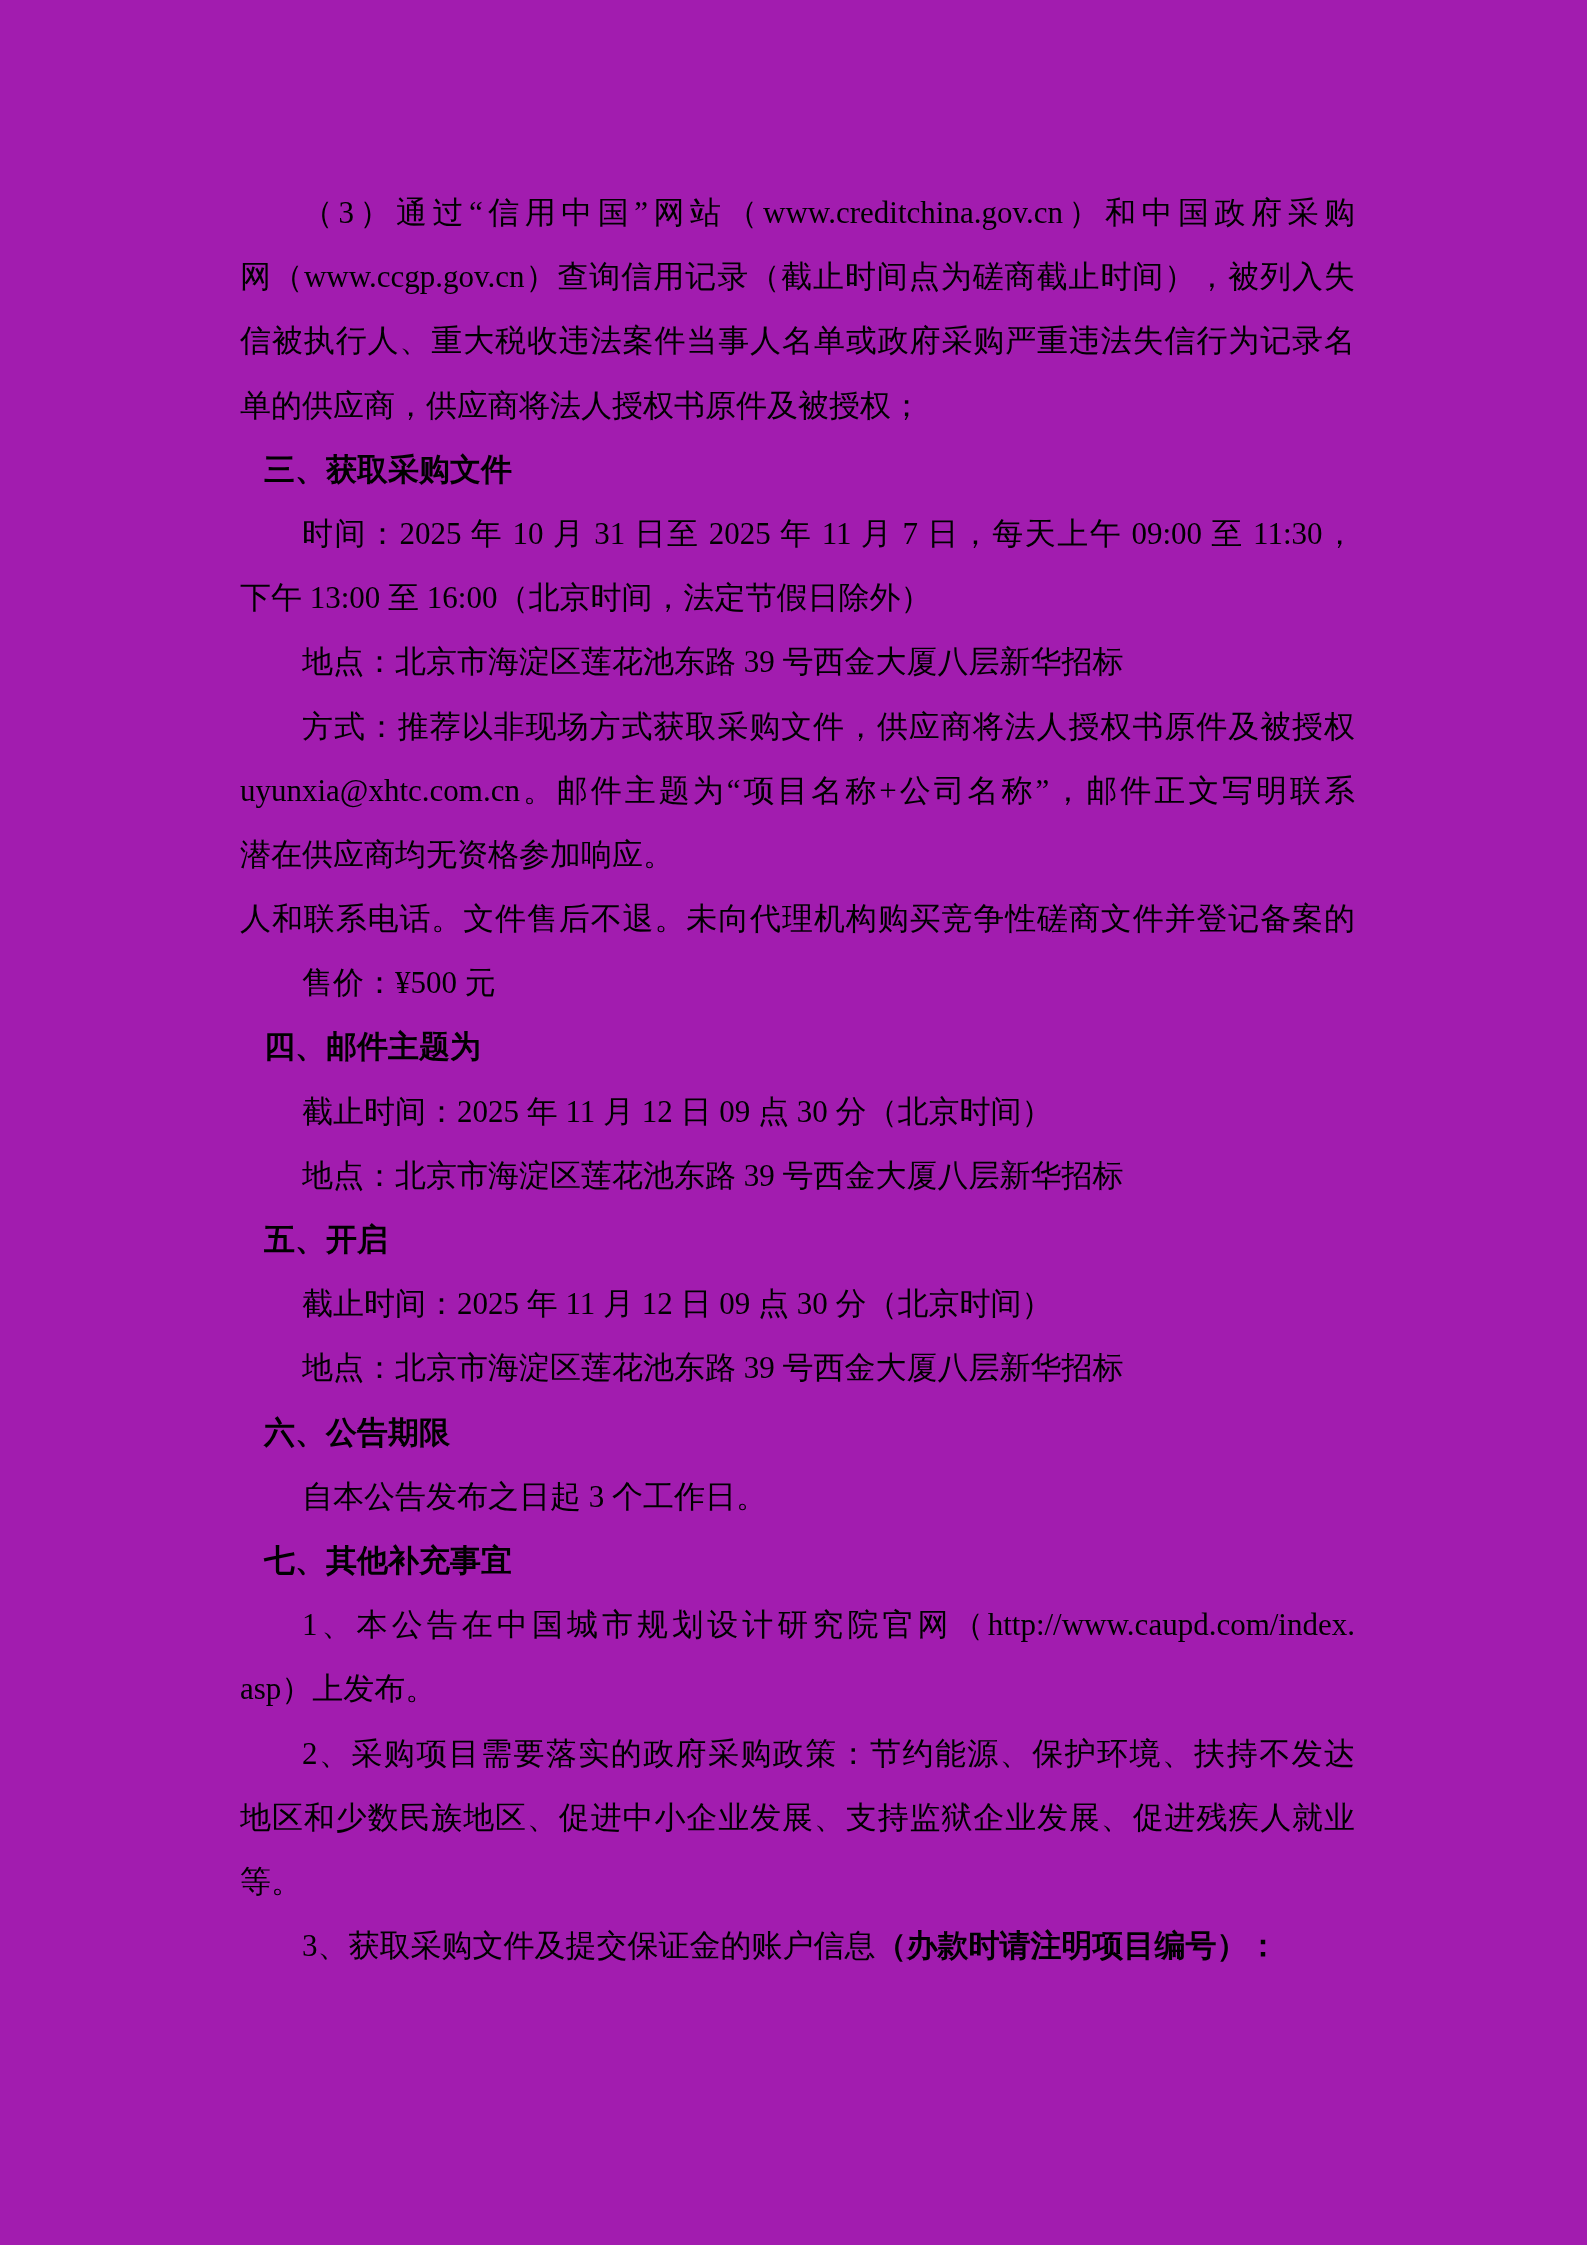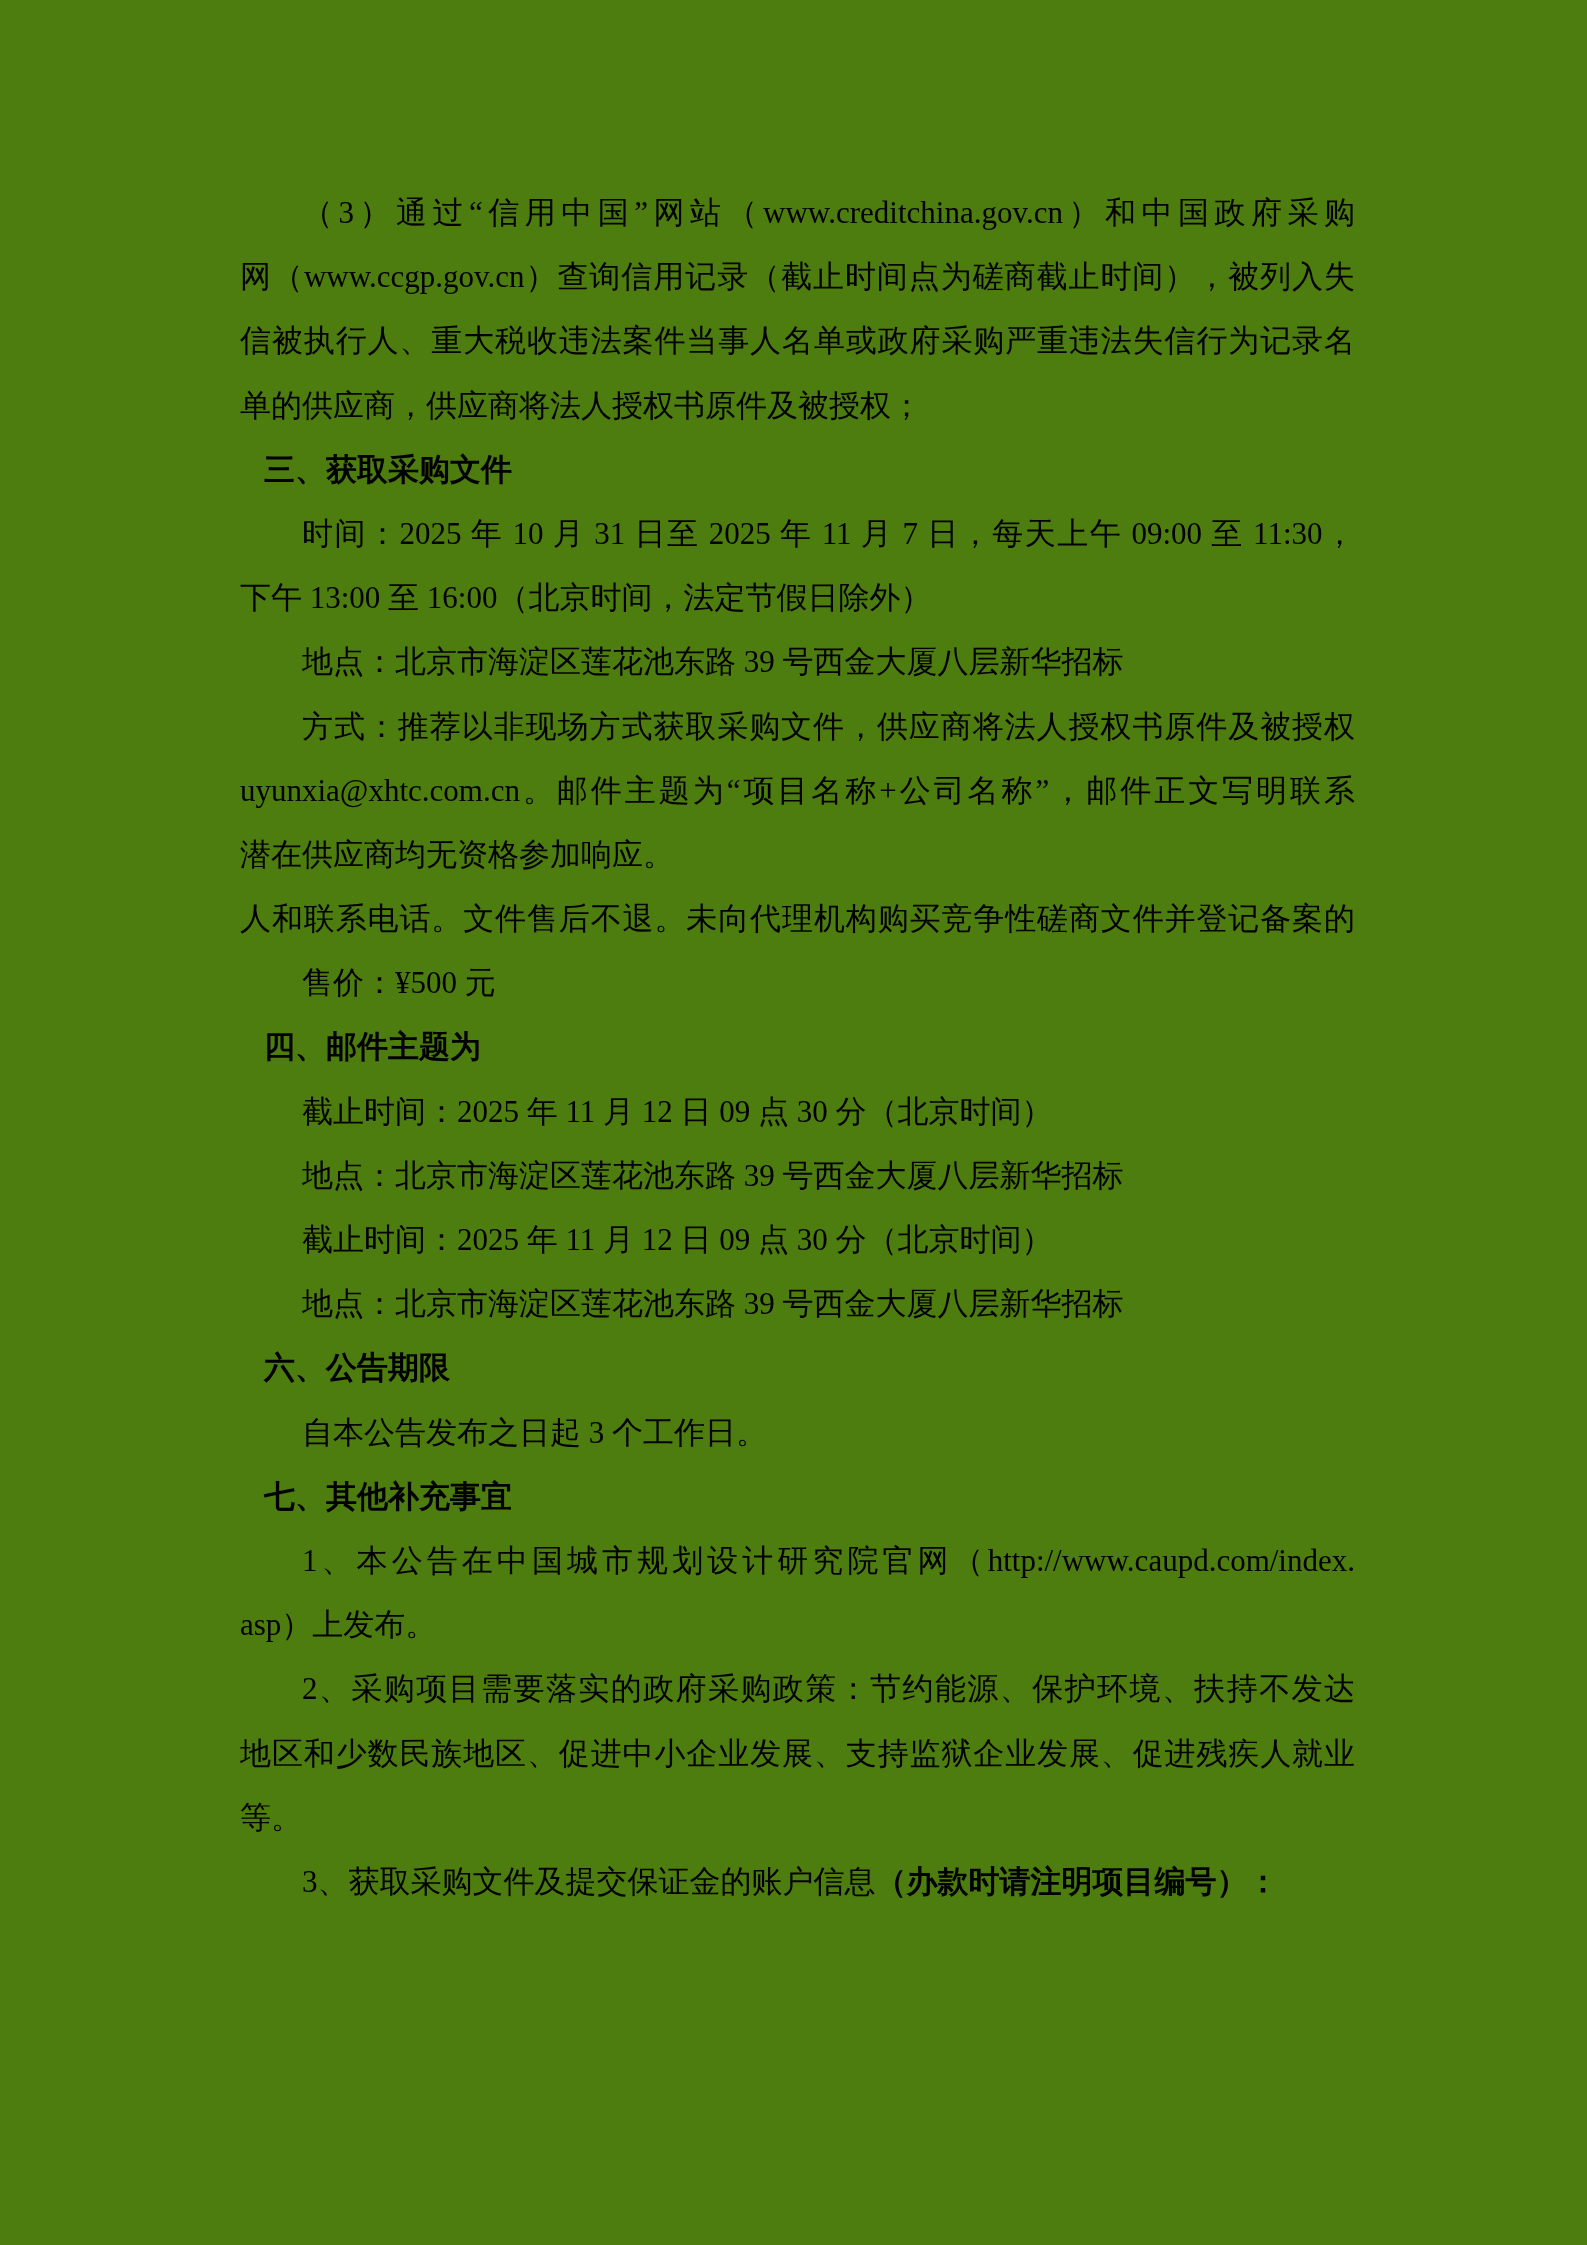--- a/index.html
+++ b/index.html
@@ -4,21 +4,21 @@
 <style>
   html, body {
     margin: 0;
     padding: 0;
     background: #ffffff;
   }
   .page {
     position: relative;
     width: 1587px;
     height: 2245px;
-    background: #4d7c0f;
+    background: #a21caf;
     overflow: hidden;
     font-family: "Liberation Serif", "DejaVu Serif", serif;
     color: #000000;
   }
   .text-block {
     position: absolute;
     left: 240px;
     top: 181px;
     width: 1115px;
   }
@@ -58,20 +58,21 @@
       <div class="line"><span>下午 13:00 至 16:00（北京时间，法定节假日除外）</span></div>
       <div class="line indent"><span>地点：北京市海淀区莲花池东路 39 号西金大厦八层新华招标</span></div>
       <div class="line indent justify"><span>方式：推荐以非现场方式获取采购文件，供应商将法人授权书原件及被授权</span></div>
       <div class="line justify"><span>uyunxia@xhtc.com.cn。邮件主题为“项目名称+公司名称”，邮件正文写明联系</span></div>
       <div class="line"><span>潜在供应商均无资格参加响应。</span></div>
       <div class="line justify"><span>人和联系电话。文件售后不退。未向代理机构购买竞争性磋商文件并登记备案的</span></div>
       <div class="line indent"><span>售价：¥500 元</span></div>
       <div class="line heading"><span>四、邮件主题为</span></div>
       <div class="line indent"><span>截止时间：2025 年 11 月 12 日 09 点 30 分（北京时间）</span></div>
       <div class="line indent"><span>地点：北京市海淀区莲花池东路 39 号西金大厦八层新华招标</span></div>
+      <div class="line heading"><span>五、开启</span></div>
       <div class="line indent"><span>截止时间：2025 年 11 月 12 日 09 点 30 分（北京时间）</span></div>
       <div class="line indent"><span>地点：北京市海淀区莲花池东路 39 号西金大厦八层新华招标</span></div>
       <div class="line heading"><span>六、公告期限</span></div>
       <div class="line indent"><span>自本公告发布之日起 3 个工作日。</span></div>
       <div class="line heading"><span>七、其他补充事宜</span></div>
       <div class="line indent justify"><span>1、本公告在中国城市规划设计研究院官网（http://www.caupd.com/index.</span></div>
       <div class="line"><span>asp）上发布。</span></div>
       <div class="line indent justify"><span>2、采购项目需要落实的政府采购政策：节约能源、保护环境、扶持不发达</span></div>
       <div class="line justify"><span>地区和少数民族地区、促进中小企业发展、支持监狱企业发展、促进残疾人就业</span></div>
       <div class="line"><span>等。</span></div>

